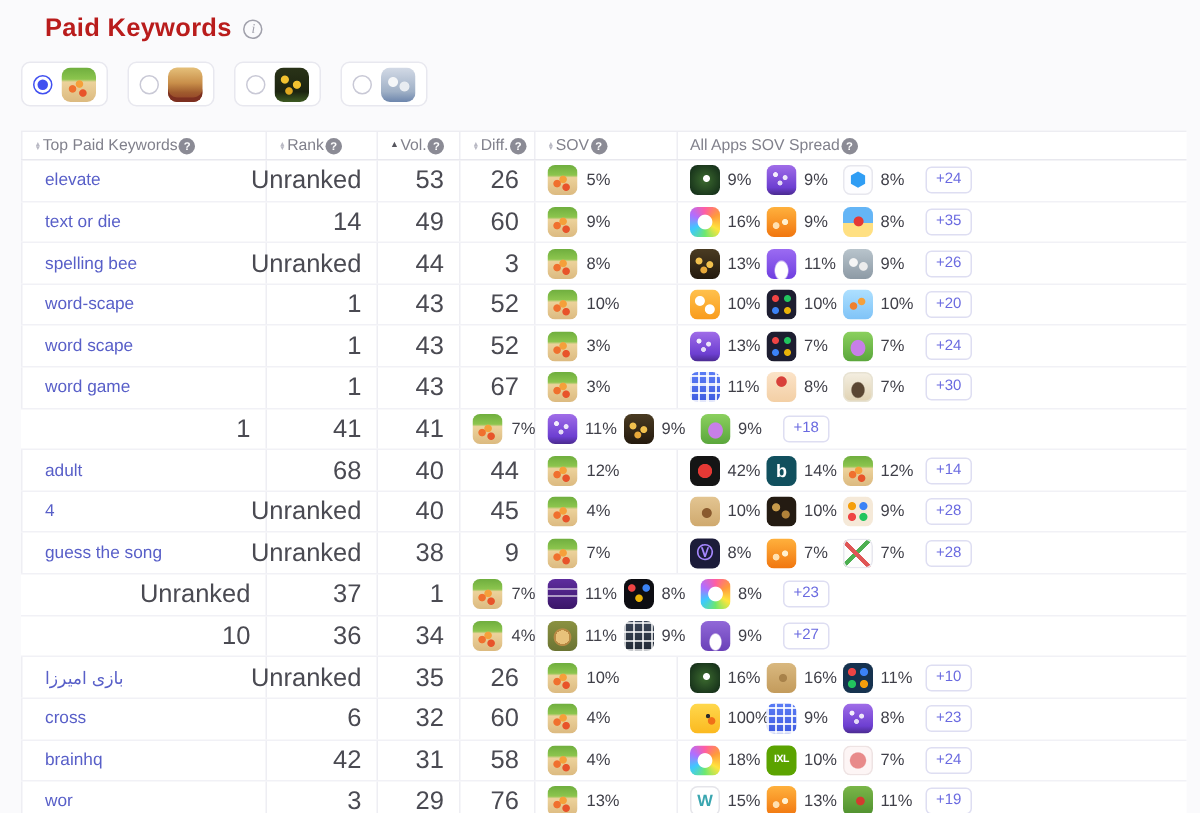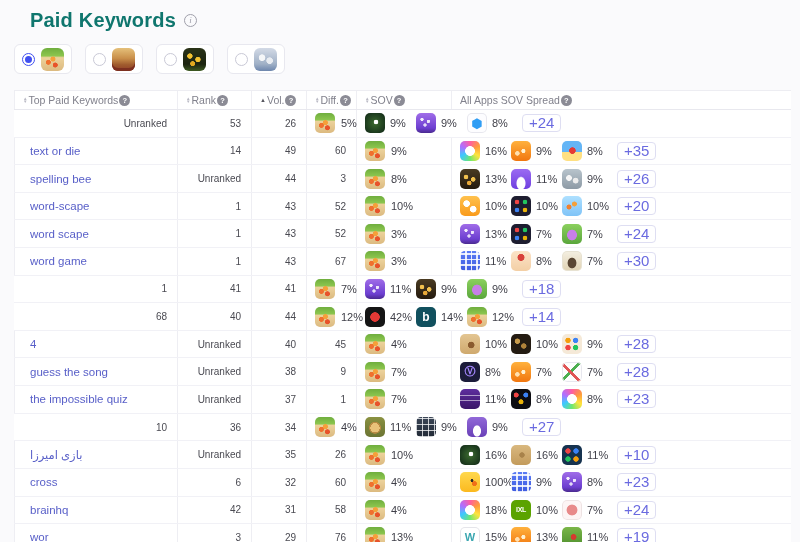--- a/index.html
+++ b/index.html
@@ -1,21 +1,21 @@
 <!DOCTYPE html>
 <html><head>
 <meta charset="utf-8">
 <style>
   * { margin:0; padding:0; box-sizing:border-box; }
   html,body { width:800px; height:542px; overflow:hidden; }
   body { background:#fafafc; font-family:"Liberation Sans","DejaVu Sans",sans-serif; color:#4b4b55; }
 
   
   .page-head { display:flex; align-items:center; gap:8px; padding:9px 0 0 30px; }
-  .page-title { font-size:20px; font-weight:700; color:#0f766e; letter-spacing:.2px; }
+  .page-title { font-size:17px; font-weight:700; color:#b91c1c; letter-spacing:.2px; }
   .info-i { width:13px; height:13px; border:1px solid #a0a0ab; border-radius:50%;
             color:#a0a0ab; font-size:9px; line-height:11px; text-align:center; font-style:italic;
             font-family:"Liberation Serif",serif; }
 
   
   .apps { display:flex; gap:13px; margin:12px 0 0 14px; }
   .app-card { display:flex; align-items:center; gap:6px; background:#fff; border:1px solid #e8e8ef;
               border-radius:6px; padding:3px 7px; height:30px; cursor:pointer; }
   .radio { width:13px; height:13px; border:1.5px solid #c9c9d6; border-radius:50%; background:#fff;
            position:relative; flex:none; }
@@ -176,27 +176,27 @@
   .sortpair { display:flex; flex-direction:column; line-height:3.5px; font-size:4.5px;
               color:#b9b9c4; flex:none; }
   .sortup { font-size:6px; color:#55555e; line-height:6px; flex:none; }
   .help { width:11px; height:11px; border-radius:50%; background:#8b8b95; color:#fff; font-size:7.5px;
           font-weight:700; line-height:11px; text-align:center; flex:none; }
 
   .tbody .trow { height:27.62px; border-bottom:1px solid #f1f1f6; }
   .kw { display:flex; align-items:center; padding-left:15px; font-size:11.5px; color:#585fc8;
         cursor:pointer; white-space:nowrap; overflow:hidden; }
   .num { display:flex; align-items:center; justify-content:flex-end; padding-right:10px;
-         font-size:10px; color:#4a4a52; }
+         font-size:17px; color:#4a4a52; }
   .sov { display:flex; align-items:center; gap:6px; padding-left:8px; }
   .pct { font-size:11px; color:#3f3f48; }
   .spread { display:flex; align-items:center; padding-left:8px; }
   .sg { display:flex; align-items:center; gap:5px; width:51px; flex:none; }
   .more { margin-left:4px; border:1px solid #dedef2; border-radius:4px; background:#fff;
-          color:#6a6ae0; font-size:15px; padding:2px 6px; line-height:12px; cursor:pointer; }
+          color:#6a6ae0; font-size:10px; padding:2px 6px; line-height:12px; cursor:pointer; }
 </style>
 </head>
 <body>
 
 <div class="page-head">
   <span class="page-title">Paid Keywords</span>
   <span class="info-i">i</span>
 </div>
 
 <div class="apps">
@@ -260,20 +260,21 @@
       <span>SOV</span>
       <span class="help">?</span>
     </div>
     <div class="cell c-spread">
       <span>All Apps SOV Spread</span>
       <span class="help">?</span>
     </div>
   </div>
   <div class="tbody">
   <div class="trow">
+    <div class="cell c-kw kw">elevate</div>
     <div class="cell num rank">Unranked</div>
     <div class="cell num vol">53</div>
     <div class="cell num diff">26</div>
     <div class="cell sov">
       <span class="ic ic--wordscapes"></span>
       <span class="pct">5%</span>
     </div>
     <div class="cell c-spread spread">
 
   <span class="sg">
@@ -461,20 +462,21 @@
 
   <span class="sg">
     <span class="ic ic--green-egg"></span>
     <span class="pct">9%</span>
   </span>
 <span class="more">+18</span>
     </div>
   </div>
 
   <div class="trow">
+    <div class="cell c-kw kw">adult</div>
     <div class="cell num rank">68</div>
     <div class="cell num vol">40</div>
     <div class="cell num diff">44</div>
     <div class="cell sov">
       <span class="ic ic--wordscapes"></span>
       <span class="pct">12%</span>
     </div>
     <div class="cell c-spread spread">
 
   <span class="sg">
@@ -547,21 +549,20 @@
 
   <span class="sg">
     <span class="ic ic--chart"></span>
     <span class="pct">7%</span>
   </span>
 <span class="more">+28</span>
     </div>
   </div>
 
   <div class="trow">
-    <div class="cell c-kw kw">the impossible quiz</div>
     <div class="cell num rank">Unranked</div>
     <div class="cell num vol">37</div>
     <div class="cell num diff">1</div>
     <div class="cell sov">
       <span class="ic ic--wordscapes"></span>
       <span class="pct">7%</span>
     </div>
     <div class="cell c-spread spread">
 
   <span class="sg">

